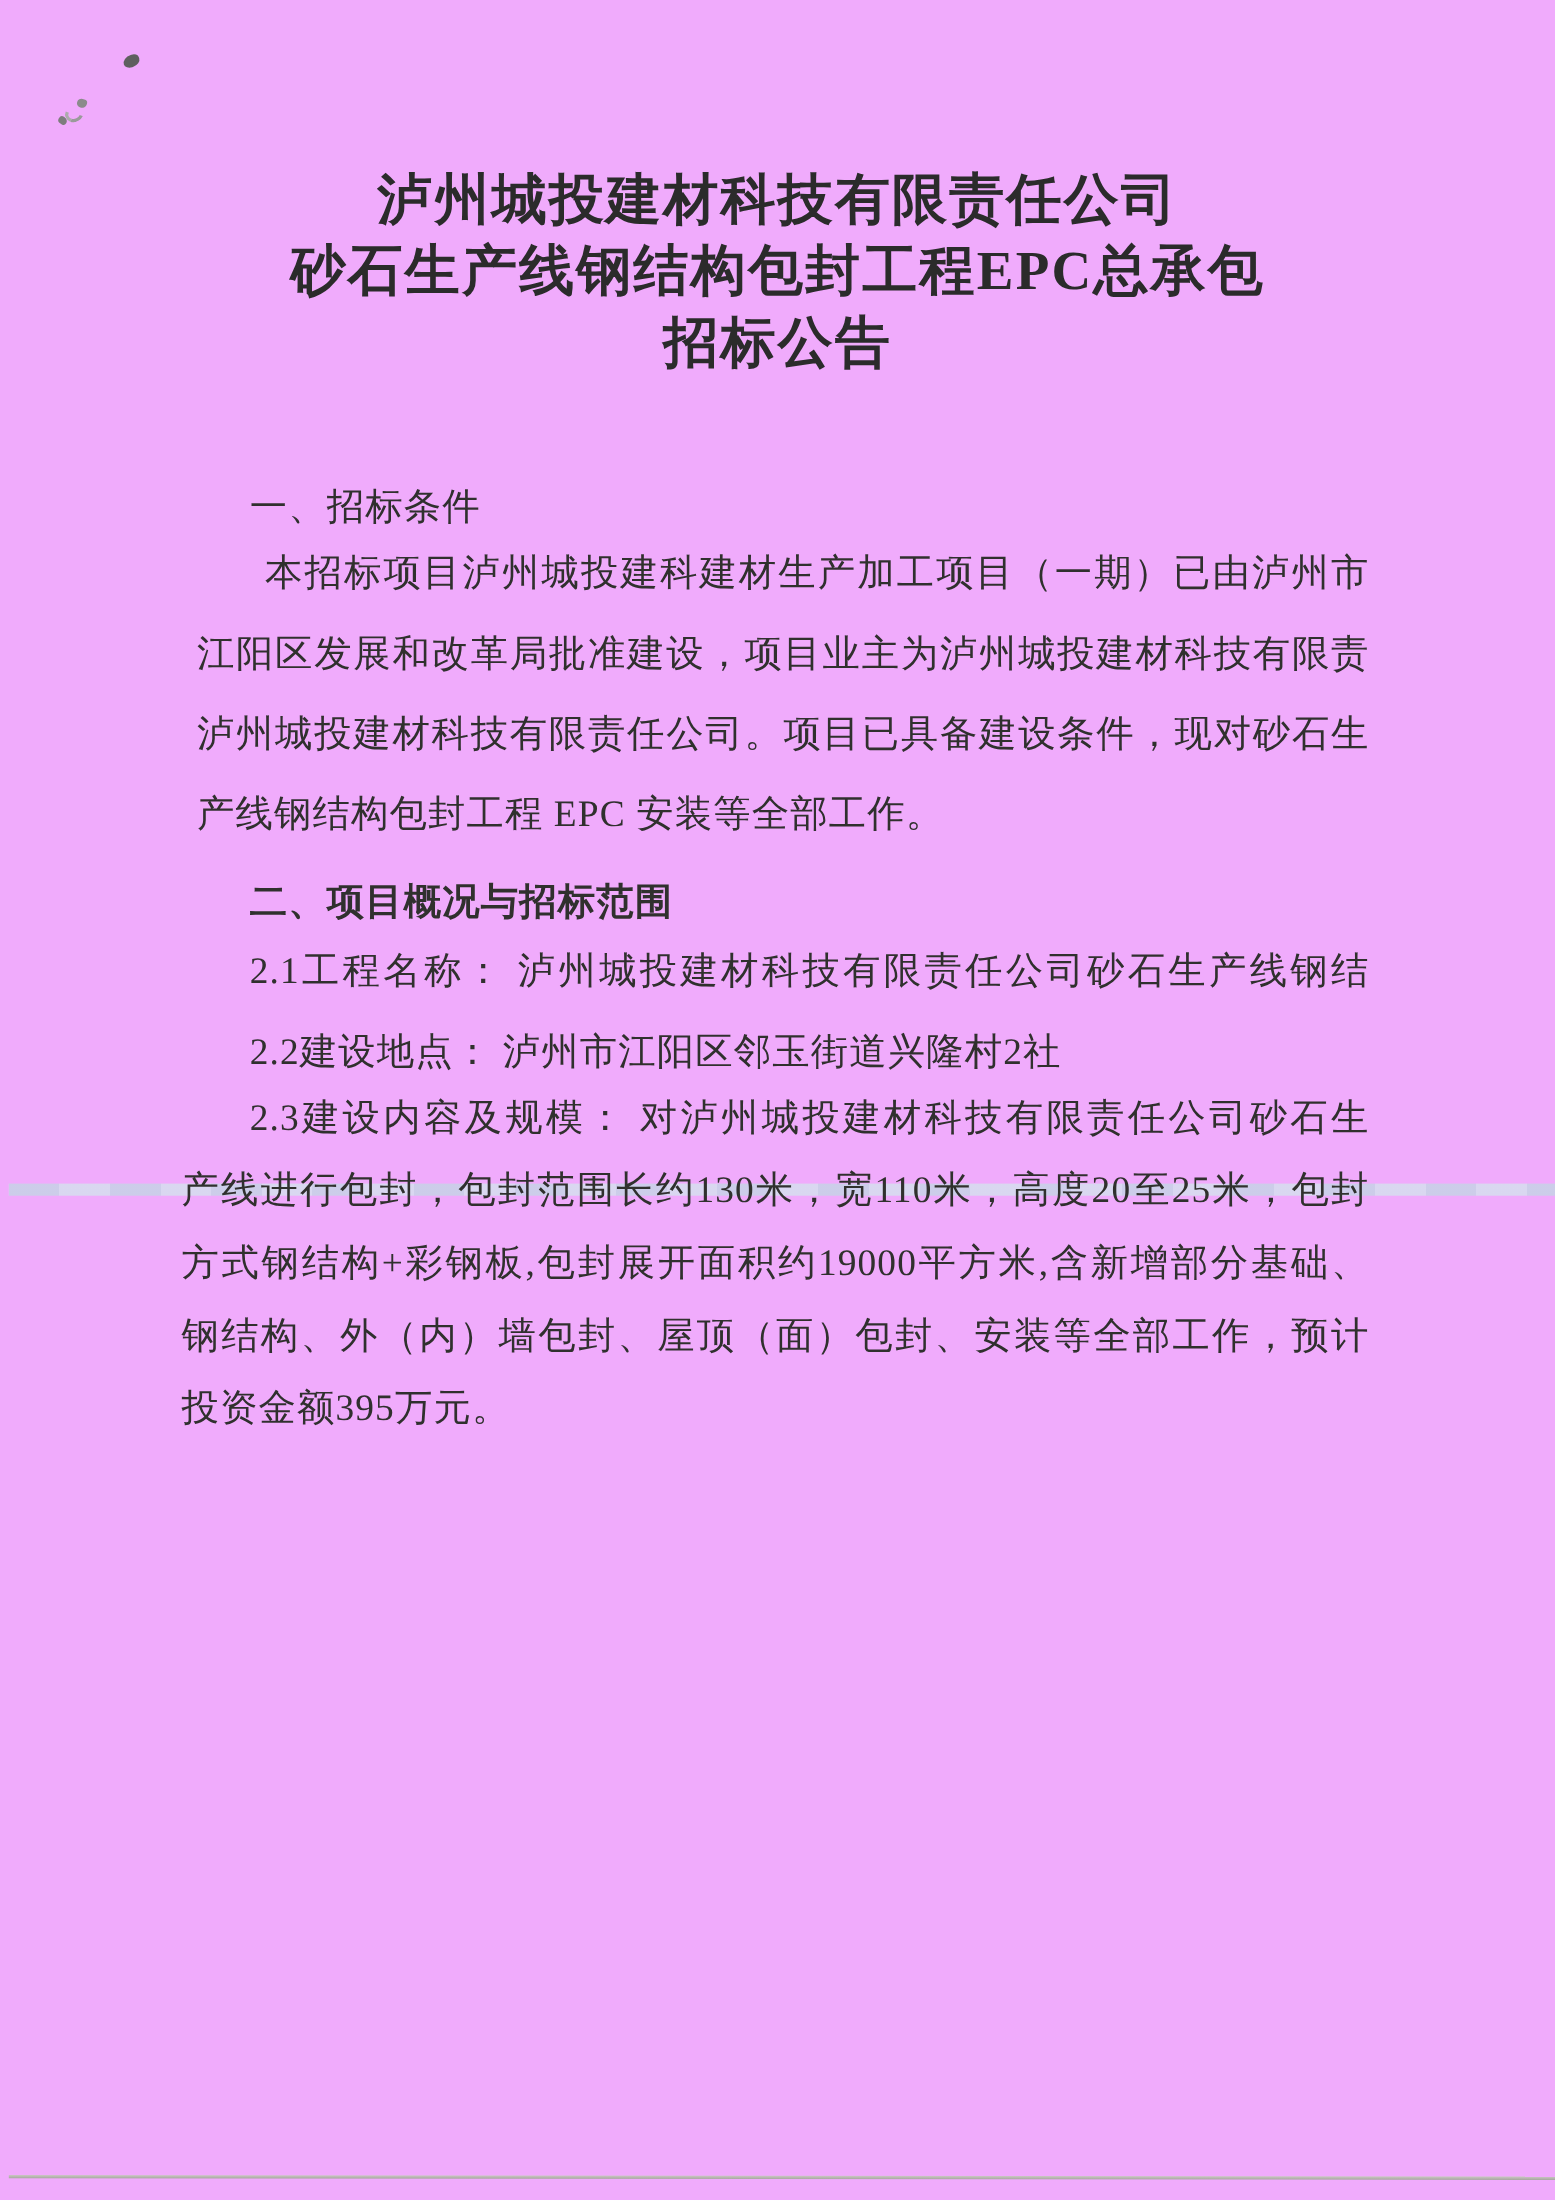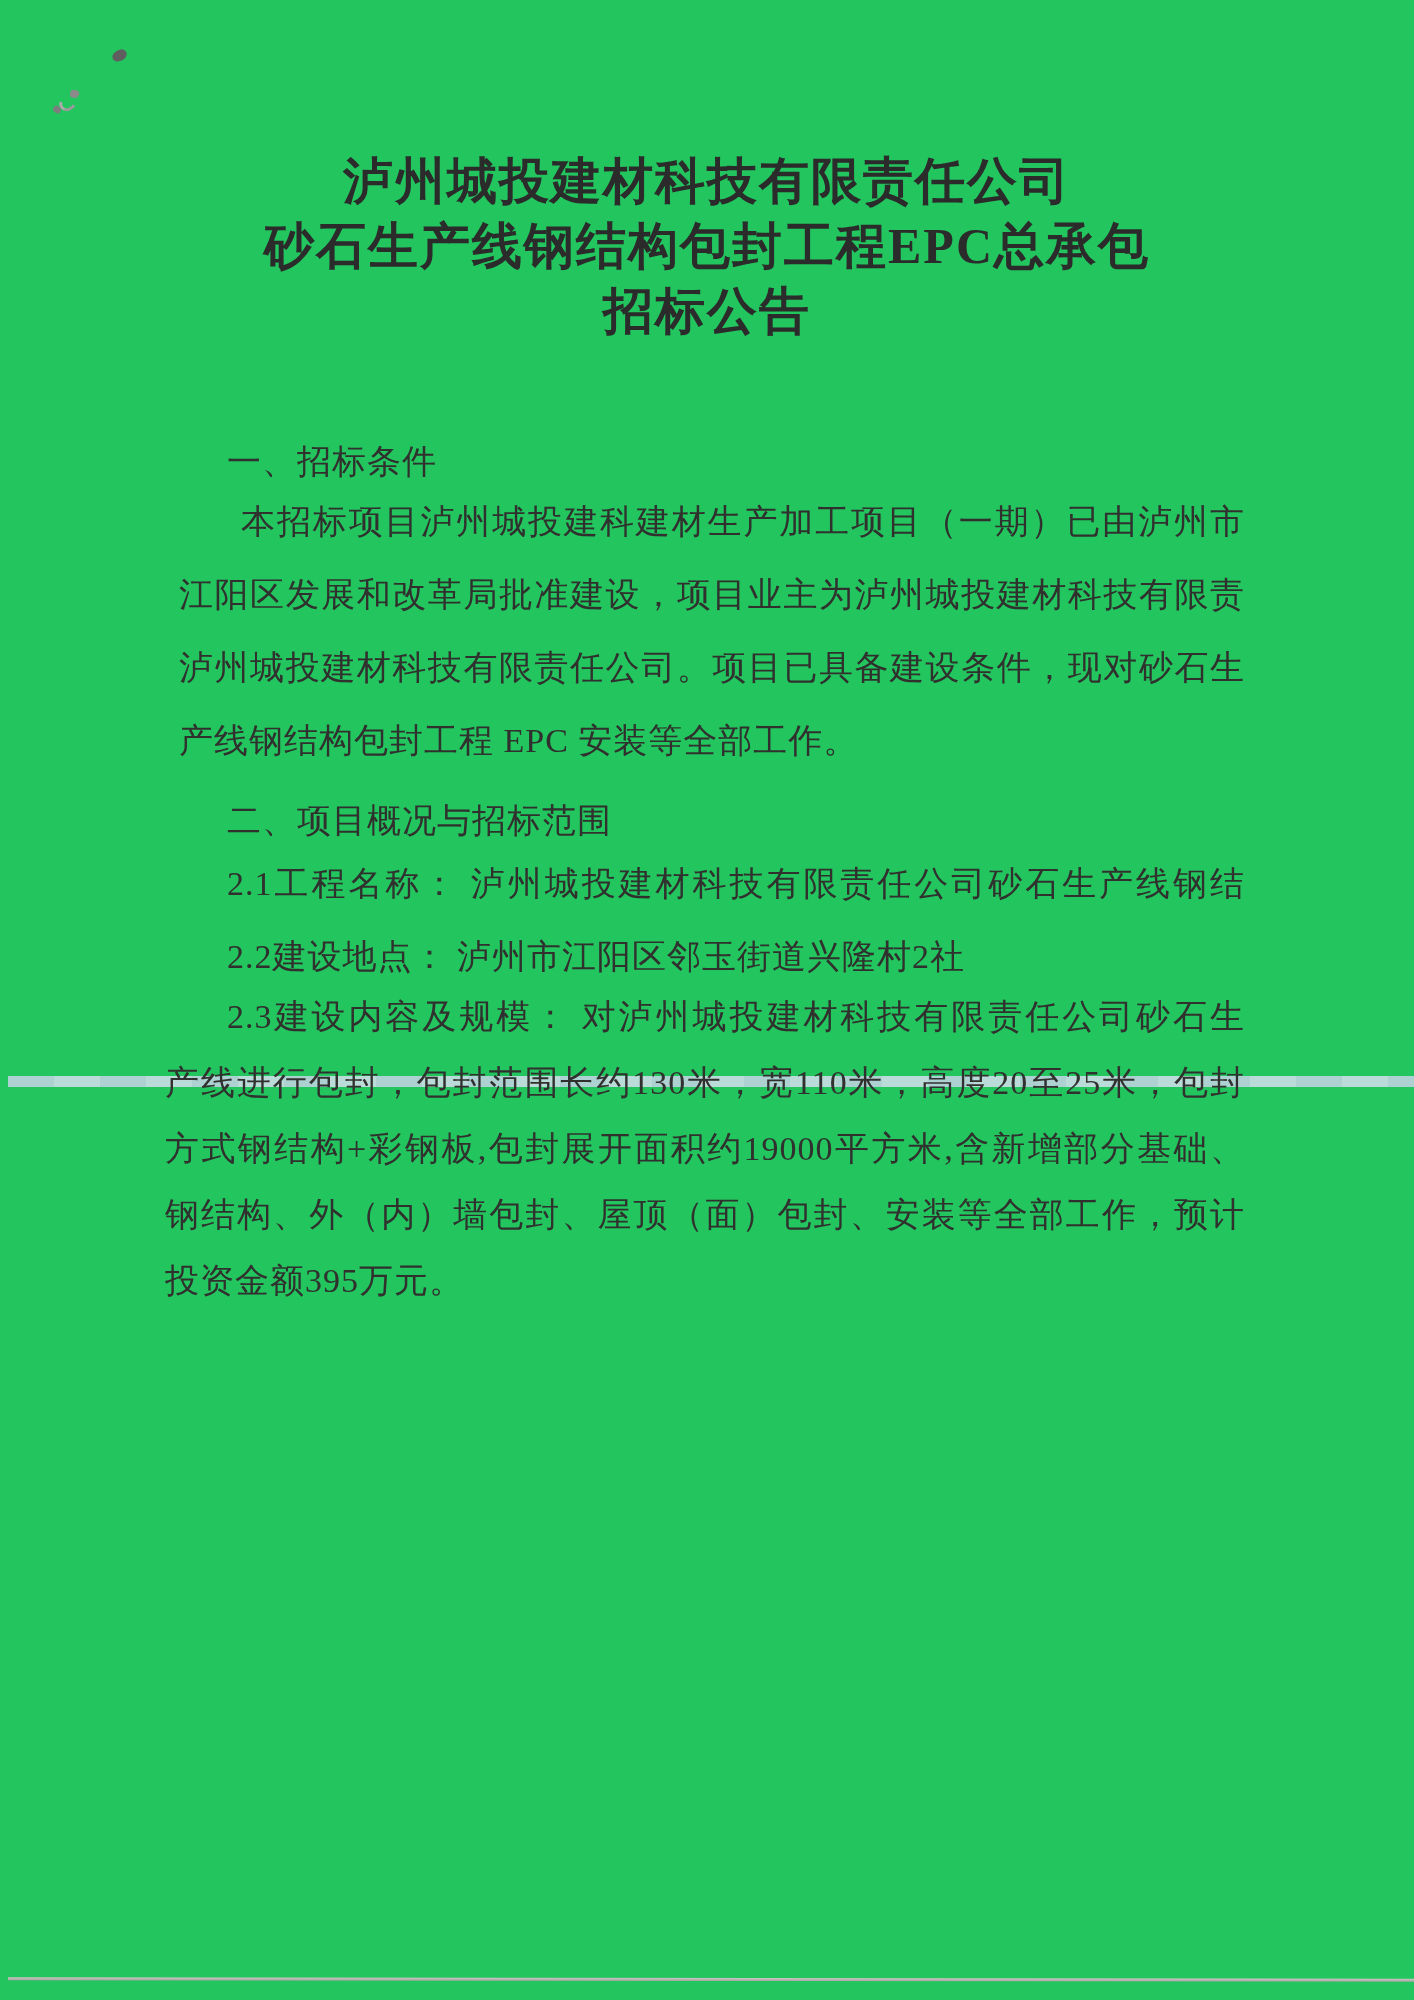--- a/index.html
+++ b/index.html
@@ -1,20 +1,20 @@
 <!DOCTYPE html>
 <html><head>
 <meta charset="utf-8">
 <style>
   * { margin:0; padding:0; box-sizing:border-box; }
   html, body { background:#e9e9e9; }
   .page {
     position:relative;
     width:1414px; height:2000px;
-    background:#22c55e;
+    background:#f0abfc;
     overflow:hidden;
     font-family:"Liberation Serif","DejaVu Serif",serif;
     color:#2f2f2d;
   }
 
   
   .ink-blot {
     position:absolute; left:112px; top:50px; width:15px; height:11px;
     background:#5f5f5f; border-radius:60% 40% 55% 45%;
     transform:rotate(-18deg); z-index:3;
@@ -49,21 +49,21 @@
 
   
   .body {
     position:absolute; top:430px; left:165px; width:1080px; z-index:2;
     font-size:34px; letter-spacing:1px; color:#30302e;
   }
   .line { text-align:justify; }
   .line.just { text-align-last:justify; }
   .indent { text-indent:62px; }
   .h1 { line-height:64px; }
-  .h2 { line-height:64px; font-weight:normal; margin-top:12px; }
+  .h2 { line-height:64px; font-weight:bold; margin-top:12px; }
   .lh73 { line-height:73px;margin-left:14px; }
   .lh67 { line-height:67px; }
   .lh66 { line-height:66px; }
   .p1  { margin-top:-9px; }
   .p21 { margin-top:-3px; }
   .p22 { margin-top:6px; }
   .p23 { margin-top:-6px; }
   .p24 { margin-top:0; }
 </style>
 </head>

